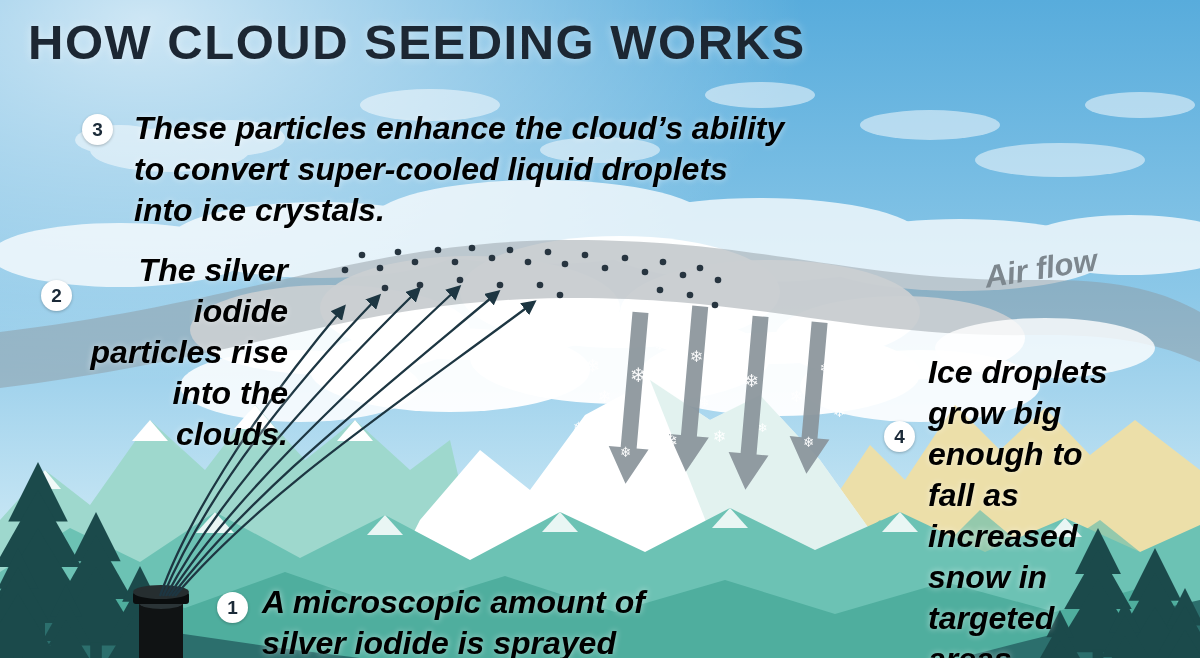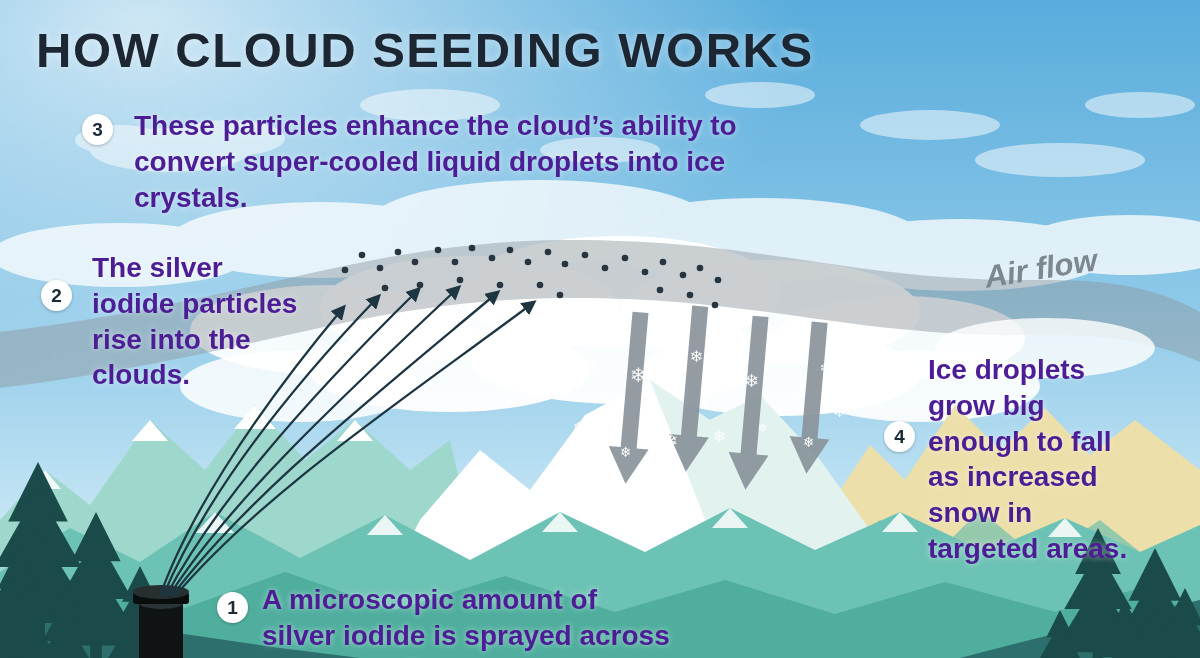--- a/index.html
+++ b/index.html
@@ -9,26 +9,26 @@
   }
   .stage svg{position:absolute;left:0;top:0;}
   .overlay{position:absolute;z-index:5;}
   .title{
     left:28px;top:14px;
     font-size:49px;font-weight:700;letter-spacing:1.5px;
     color:#1c2733;white-space:nowrap;
     text-shadow:0 0 10px rgba(255,255,255,.45);
   }
   .step-text{
-    font-weight:700;
-    font-size:28px;line-height:1.28;color:#4c1d95;
+    font-style:italic;font-weight:700;
+    font-size:32px;line-height:1.28;color:#000000;
     text-shadow:0 0 6px rgba(255,255,255,.55);
   }
   .step3-text{left:134px;top:108px;width:660px;}
-  .step2-text{left:92px;top:250px;width:218px;}
+  .step2-text{left:70px;top:250px;width:218px;text-align:right;}
   .step4-text{left:928px;top:352px;width:208px;}
   .step1-text{left:262px;top:582px;width:414px;}
   .badge{
     width:31px;height:31px;border-radius:50%;
     background:#ffffff;color:#1b2a38;
     font-size:19px;font-weight:700;
     display:flex;align-items:center;justify-content:center;
     box-shadow:0 1px 3px rgba(0,0,0,.25);
   }
   .badge3{left:82px;top:114px;}
@@ -235,21 +235,21 @@
         <circle cx="500" cy="285" r="3.3"></circle>
       <circle cx="460" cy="280" r="3.3"></circle>
         <circle cx="420" cy="285" r="3.3"></circle>
       <circle cx="385" cy="288" r="3.3"></circle>
         <circle cx="660" cy="290" r="3.3"></circle>
       <circle cx="690" cy="295" r="3.3"></circle>
         <circle cx="715" cy="305" r="3.3"></circle>
     </g>
   </svg>
 
-  <h1 class="overlay title" style="margin:8px;">HOW CLOUD SEEDING WORKS</h1>
+  <h1 class="overlay title" style="margin:0;">HOW CLOUD SEEDING WORKS</h1>
 
   <div class="overlay badge badge3">3</div>
   <div class="overlay step-text step3-text">These particles enhance the cloud’s ability to convert super-cooled liquid droplets into ice crystals.</div>
 
   <div class="overlay badge badge2">2</div>
   <div class="overlay step-text step2-text">The silver iodide particles rise into the clouds.</div>
 
   <div class="overlay airflow">Air flow</div>
 
   <div class="overlay badge badge4">4</div>

